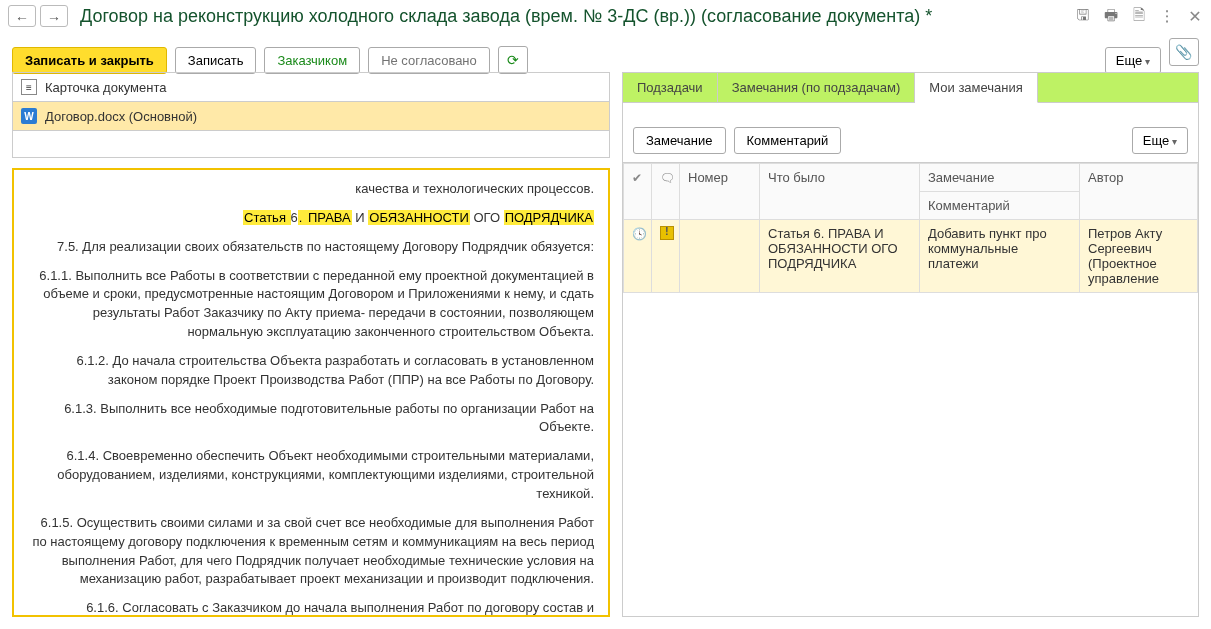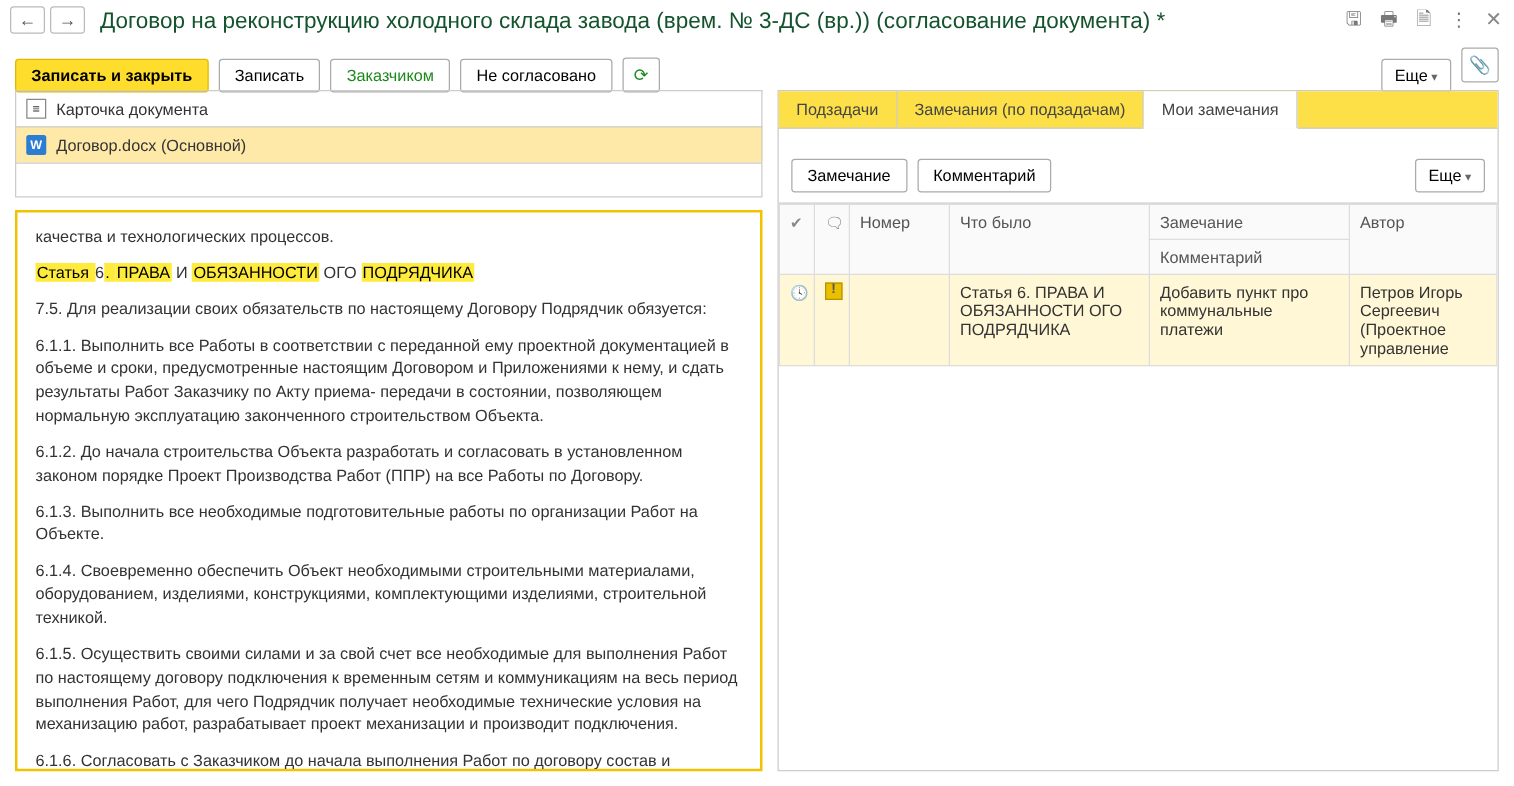--- a/index.html
+++ b/index.html
@@ -8,43 +8,43 @@
   .nav-btns { display: flex; gap: 4px; margin-right: 12px; }
   .nav-btn { width: 28px; height: 22px; border: 1px solid #bbb; background: #fff; border-radius: 3px; display:flex; align-items:center; justify-content:center; cursor:pointer; font-size:14px; color:#555;}
   .title-text { font-size: 18px; color: #14532d; flex: 1; white-space: nowrap; overflow: hidden; }
   .title-icons { display:flex; gap:12px; margin-left:8px; align-items:center; }
   .title-icon { width:16px; height:16px; display:flex; align-items:center; justify-content:center; cursor:pointer; color:#777; font-size:15px; }
   .title-icons .close-x { font-size:16px; color:#888; }
   .toolbar { display:flex; align-items:center; padding: 6px 12px; gap: 8px; height: 40px; }
   .btn { padding: 5px 12px; border: 1px solid #aaa; background: #fff; border-radius: 3px; cursor:pointer; font-size:13px;margin-top:16px; }
   .btn-yellow { background: #ffdd2d; border-color: #e0b800; font-weight: bold; }
   .btn-green { color: #1a8a1a; }
-  .btn-red { color: #000000; }
+  .btn-red { color: #737373; }
   .btn-refresh { width:30px; padding:5px 0; text-align:center; color:#1a8a1a; font-size:14px; }
   .toolbar-spacer { flex:1; }
   .btn-more { padding:5px 10px; }
   .btn-more::after { content: " ▾"; font-size:10px; color:#666; }
   .btn-icon-sq { width:30px; height:28px; border:1px solid #aaa; border-radius:3px; background:#fff; display:flex; align-items:center; justify-content:center; cursor:pointer; font-size:14px; color:#555;}
   .content { display:flex; gap:12px; padding: 0 12px 12px 12px; height: calc(100% - 72px); }
   .left-panel { width: 598px; display:flex; flex-direction:column; }
   .card-header { border:1px solid #ccc; border-bottom:none; padding:6px 8px; display:flex; align-items:center; gap:8px; }
   .card-icon { width:16px; height:16px; border:1px solid #888; display:inline-flex; align-items:center; justify-content:center; font-size:10px; }
   .file-row { background:#ffe9a8; border:1px solid #ccc; border-bottom:none; padding:6px 8px; display:flex; align-items:center; gap:8px; }
   .file-icon { width:16px; height:16px; background:#2b7cd3; color:#fff; font-size:10px; font-weight:bold; display:inline-flex; align-items:center; justify-content:center; border-radius:2px;}
   .blank-row { border:1px solid #ccc; height:28px; }
-  .doc-view-wrap { border:2px solid #f2c200; margin-top:10px; flex:1; position:relative; overflow:hidden; }
+  .doc-view-wrap { border:2px solid #f2c200; margin-top:10px; flex:1; position:relative; overflow:hidden;text-align:right; }
   .doc-view { position:absolute; inset:0; overflow-y:scroll; padding:10px 14px; line-height:1.45; font-size:13px; }
   .doc-view p { margin-bottom:10px; }
   mark { background: #ffeb3b; padding:0 1px; }
   .doc-view::-webkit-scrollbar { width:10px; }
   .doc-view::-webkit-scrollbar-thumb { background:#bbb; border-radius:3px; }
   .doc-view::-webkit-scrollbar-track { background:#f0f0f0; }
 
   .right-panel { flex:1; border:1px solid #ccc; display:flex; flex-direction:column; }
-  .tabs { display:flex; border-bottom:1px solid #ccc; background:#fde047; }
+  .tabs { display:flex; border-bottom:1px solid #ccc; background:#bef264; }
   .tab { padding:7px 14px; border-right:1px solid #ccc; cursor:pointer; color:#444; font-size:13px; }
   .tab.active { background:#fff; border-bottom:1px solid #fff; margin-bottom:-1px; }
   .sub-toolbar { display:flex; align-items:center; padding:8px 10px; gap:8px; }
   .sub-toolbar .spacer { flex:1; }
   .table-wrap { border-top:1px solid #ccc; flex:1; overflow:auto; }
   table { border-collapse:collapse; width:100%; table-layout:fixed; }
   th, td { border:1px solid #ddd; padding:6px 8px; vertical-align:top; font-size:13px; text-align:left; font-weight:normal; color:#333;}
   thead th { background:#fafafa; color:#555; }
   col.c-ico { width:28px; }
   col.c-flag { width:28px; }
@@ -150,19 +150,19 @@
             <th>Комментарий</th>
           </tr>
         </thead>
         <tbody>
           <tr class="data-row">
             <td><span class="row-icon">🕓</span></td>
             <td><span class="flag-icon"></span></td>
             <td></td>
             <td>Статья 6. ПРАВА И ОБЯЗАННОСТИ ОГО ПОДРЯДЧИКА</td>
             <td>Добавить пункт про коммунальные платежи</td>
-            <td>Петров Игорь Сергеевич (Проектное управление</td>
+            <td>Петров Акту Сергеевич (Проектное управление</td>
           </tr>
         </tbody>
       </table>
     </div>
   </div>
 </div>
 
 </body></html>

